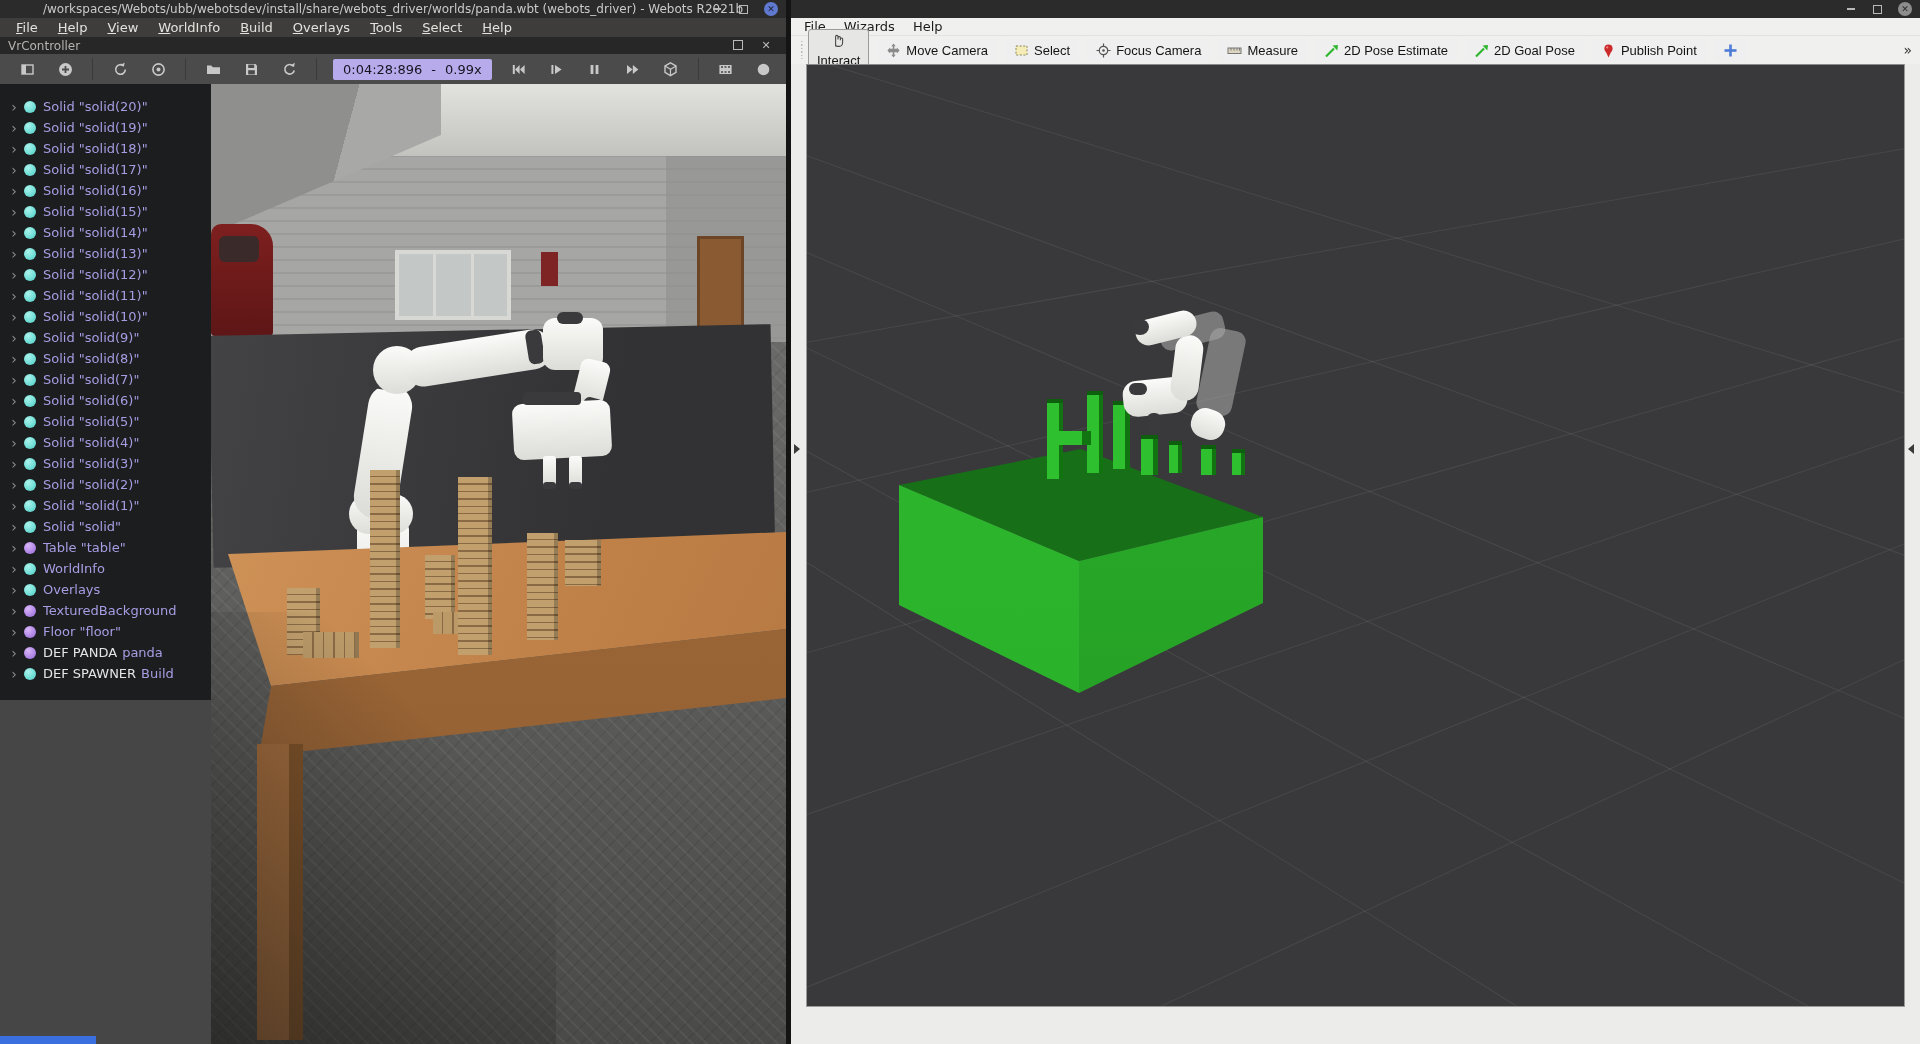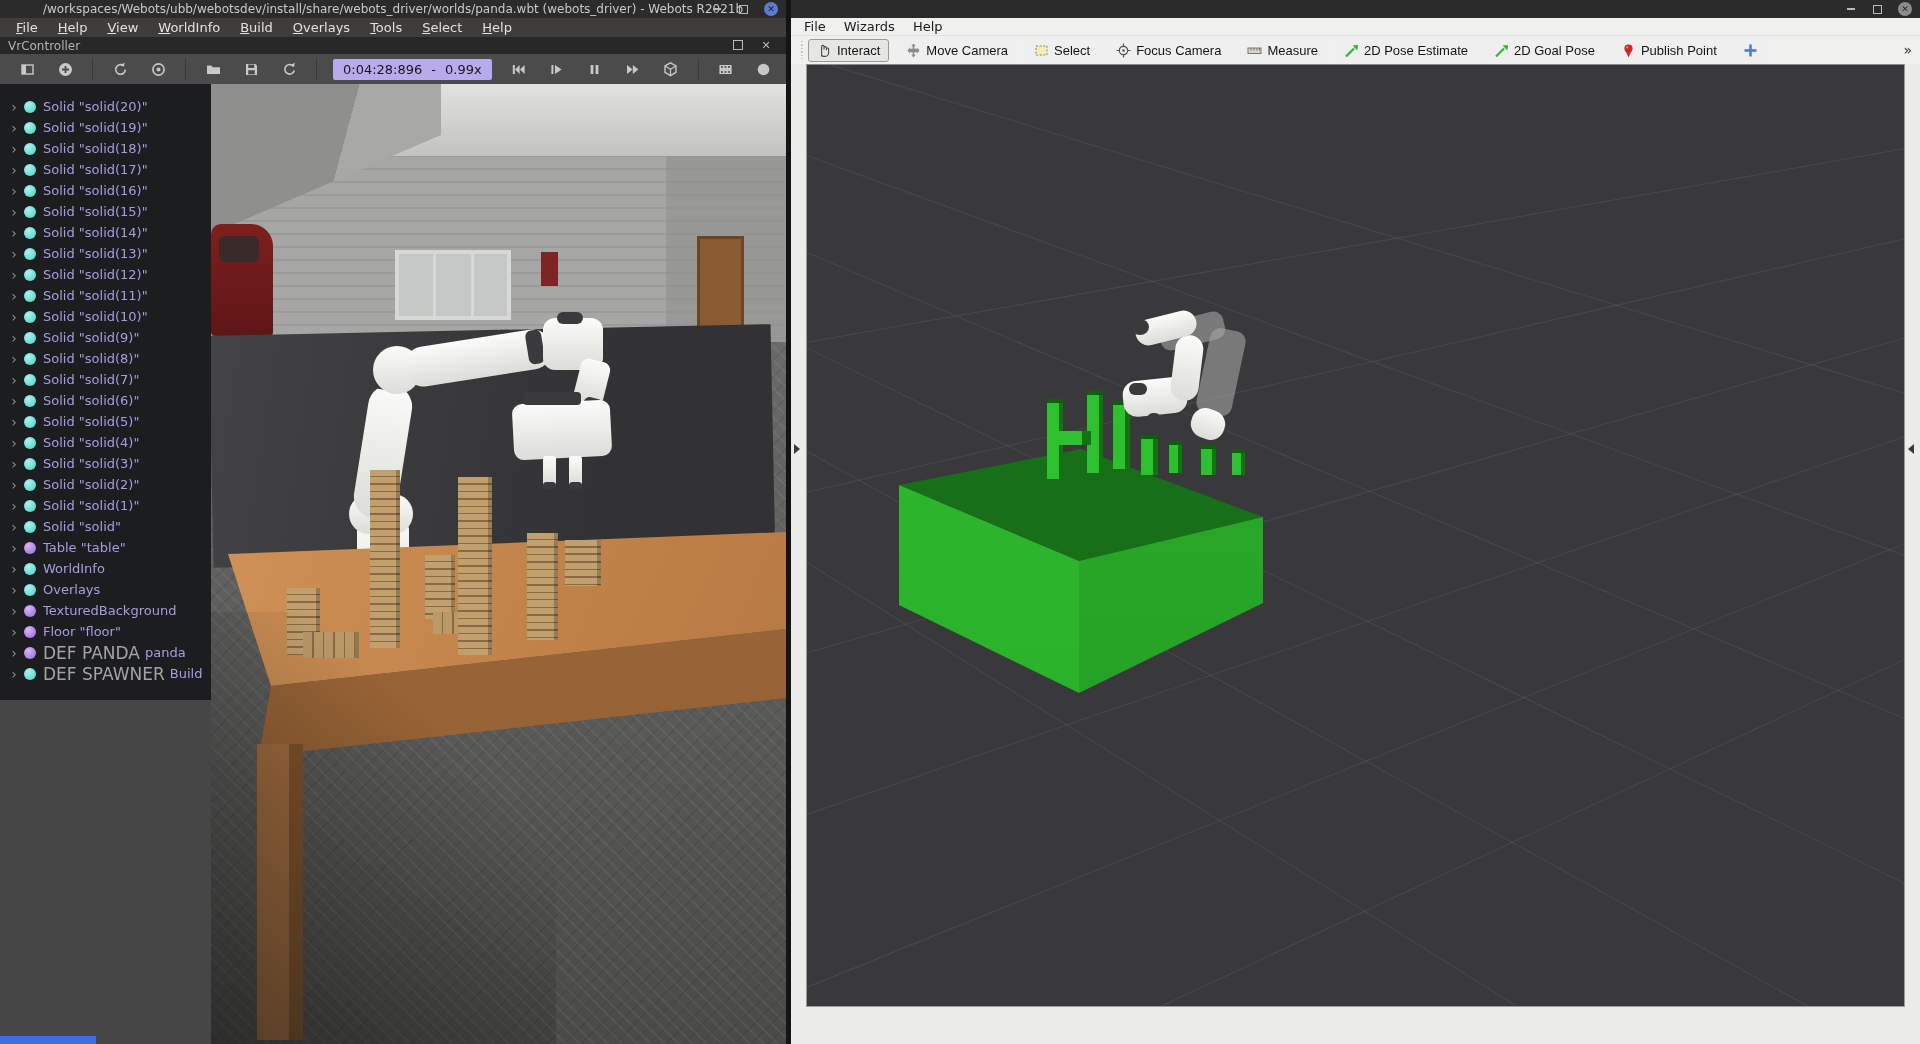--- a/index.html
+++ b/index.html
@@ -39,21 +39,21 @@
 
   .w-main { position:relative; height:960px; }
   .scene-tree { position:absolute; left:0; top:0; width:211px; height:616px; background:#1c1d1f;
                 padding-top:12px; overflow:hidden; }
   .tree-row { height:21px; display:flex; align-items:center; padding-left:6px; }
   .tree-chevron { width:16px; color:#8d8d8d; font-size:14px; text-align:center; }
   .tree-chevron::before { content:"\203A"; }
   .tree-dot { width:12px; height:12px; border-radius:50%; margin:0 7px 0 2px; flex:none; }
   .tree-dot.cyan { background:radial-gradient(circle at 35% 30%, #a9f3ec, #74e0d8 55%, #4fc5bd); }
   .tree-dot.purple { background:radial-gradient(circle at 35% 30%, #d9b6f8, #b48ae8 55%, #9167d2); }
-  .tree-prefix { color:#a3a3a3; font-size:17px; margin-right:5px; white-space:pre;text-align:right; }
+  .tree-prefix { color:#e5e5e5; font-size:13px; margin-right:5px; white-space:pre;text-align:right; }
   .tree-prefix:empty { display:none; }
   .tree-label { color:#a79ce2; font-size:13px; white-space:pre; }
   .tree-underfill { position:absolute; left:0; top:616px; width:211px; height:344px; background:#464646; }
   .blue-strip { position:absolute; left:0; top:952px; width:96px; height:8px; background:#3a6fe0; }
 
   
   .w3d { position:absolute; left:211px; top:0; width:575px; height:960px; background:#565654; overflow:hidden; }
   .w-ceiling { position:absolute; left:0; top:0; width:100%; height:72px;
                background:linear-gradient(#e2e2de, #c2c2be); }
   .w-mezz { position:absolute; left:0; top:0; width:230px; height:150px;
@@ -105,21 +105,21 @@
   .rviz { left:791px; width:1129px; background:#ececea; }
   .r-menubar { height:18px; background:#f0f0ee; display:flex; align-items:center; padding-left:4px;
                border-bottom:1px solid #e2e2e0; }
   .r-menubar .menu-item { color:#1b1b1b; font-size:13px; padding:0 9px; }
   .r-toolbar { height:28px; background:#f0f0ee; display:flex; align-items:center; padding-left:4px; position:relative; }
   .grip { width:5px; height:18px; margin:0 4px;
           background:repeating-linear-gradient(#bdbdbd 0 1.5px, transparent 1.5px 3.5px);
           background-size:1.5px 100%; background-repeat:no-repeat; background-position:1.5px 0; }
   .tool-btn { display:flex; align-items:center; gap:5px; font-size:13px; color:#141414;
               padding:3px 8px; margin-right:8px; border:1px solid transparent; border-radius:3px; }
-  .tool-btn.active { background:#e6e6e4; border-color:#9a9a9a; }
+  .tool-btn.active { background:#e6e6e4; border-color:#9a9a9a;flex-direction:column; }
   .tool-btn svg { display:block; }
   .overflow-chevron { position:absolute; right:8px; color:#333; font-size:14px; }
   .r-main { position:relative; height:943px; background:#ececea; }
   .r-leftstrip { position:absolute; left:0; top:0; width:15px; height:943px; background:#ececea; }
   .r-rightstrip { position:absolute; right:0; top:0; width:15px; height:943px; background:#ececea; }
   .expander { position:absolute; top:380px; left:3px; width:0; height:0;
               border-top:5px solid transparent; border-bottom:5px solid transparent; border-left:6px solid #3a3a3a; }
   .expander.left-pointing { border-left:none; border-right:6px solid #3a3a3a; }
   .r3d { position:absolute; left:15px; top:0; width:1099px; height:943px; background:#39393b;
          overflow:hidden; border:1px solid #9a9a9a; border-top-color:#8a8a8a; }

